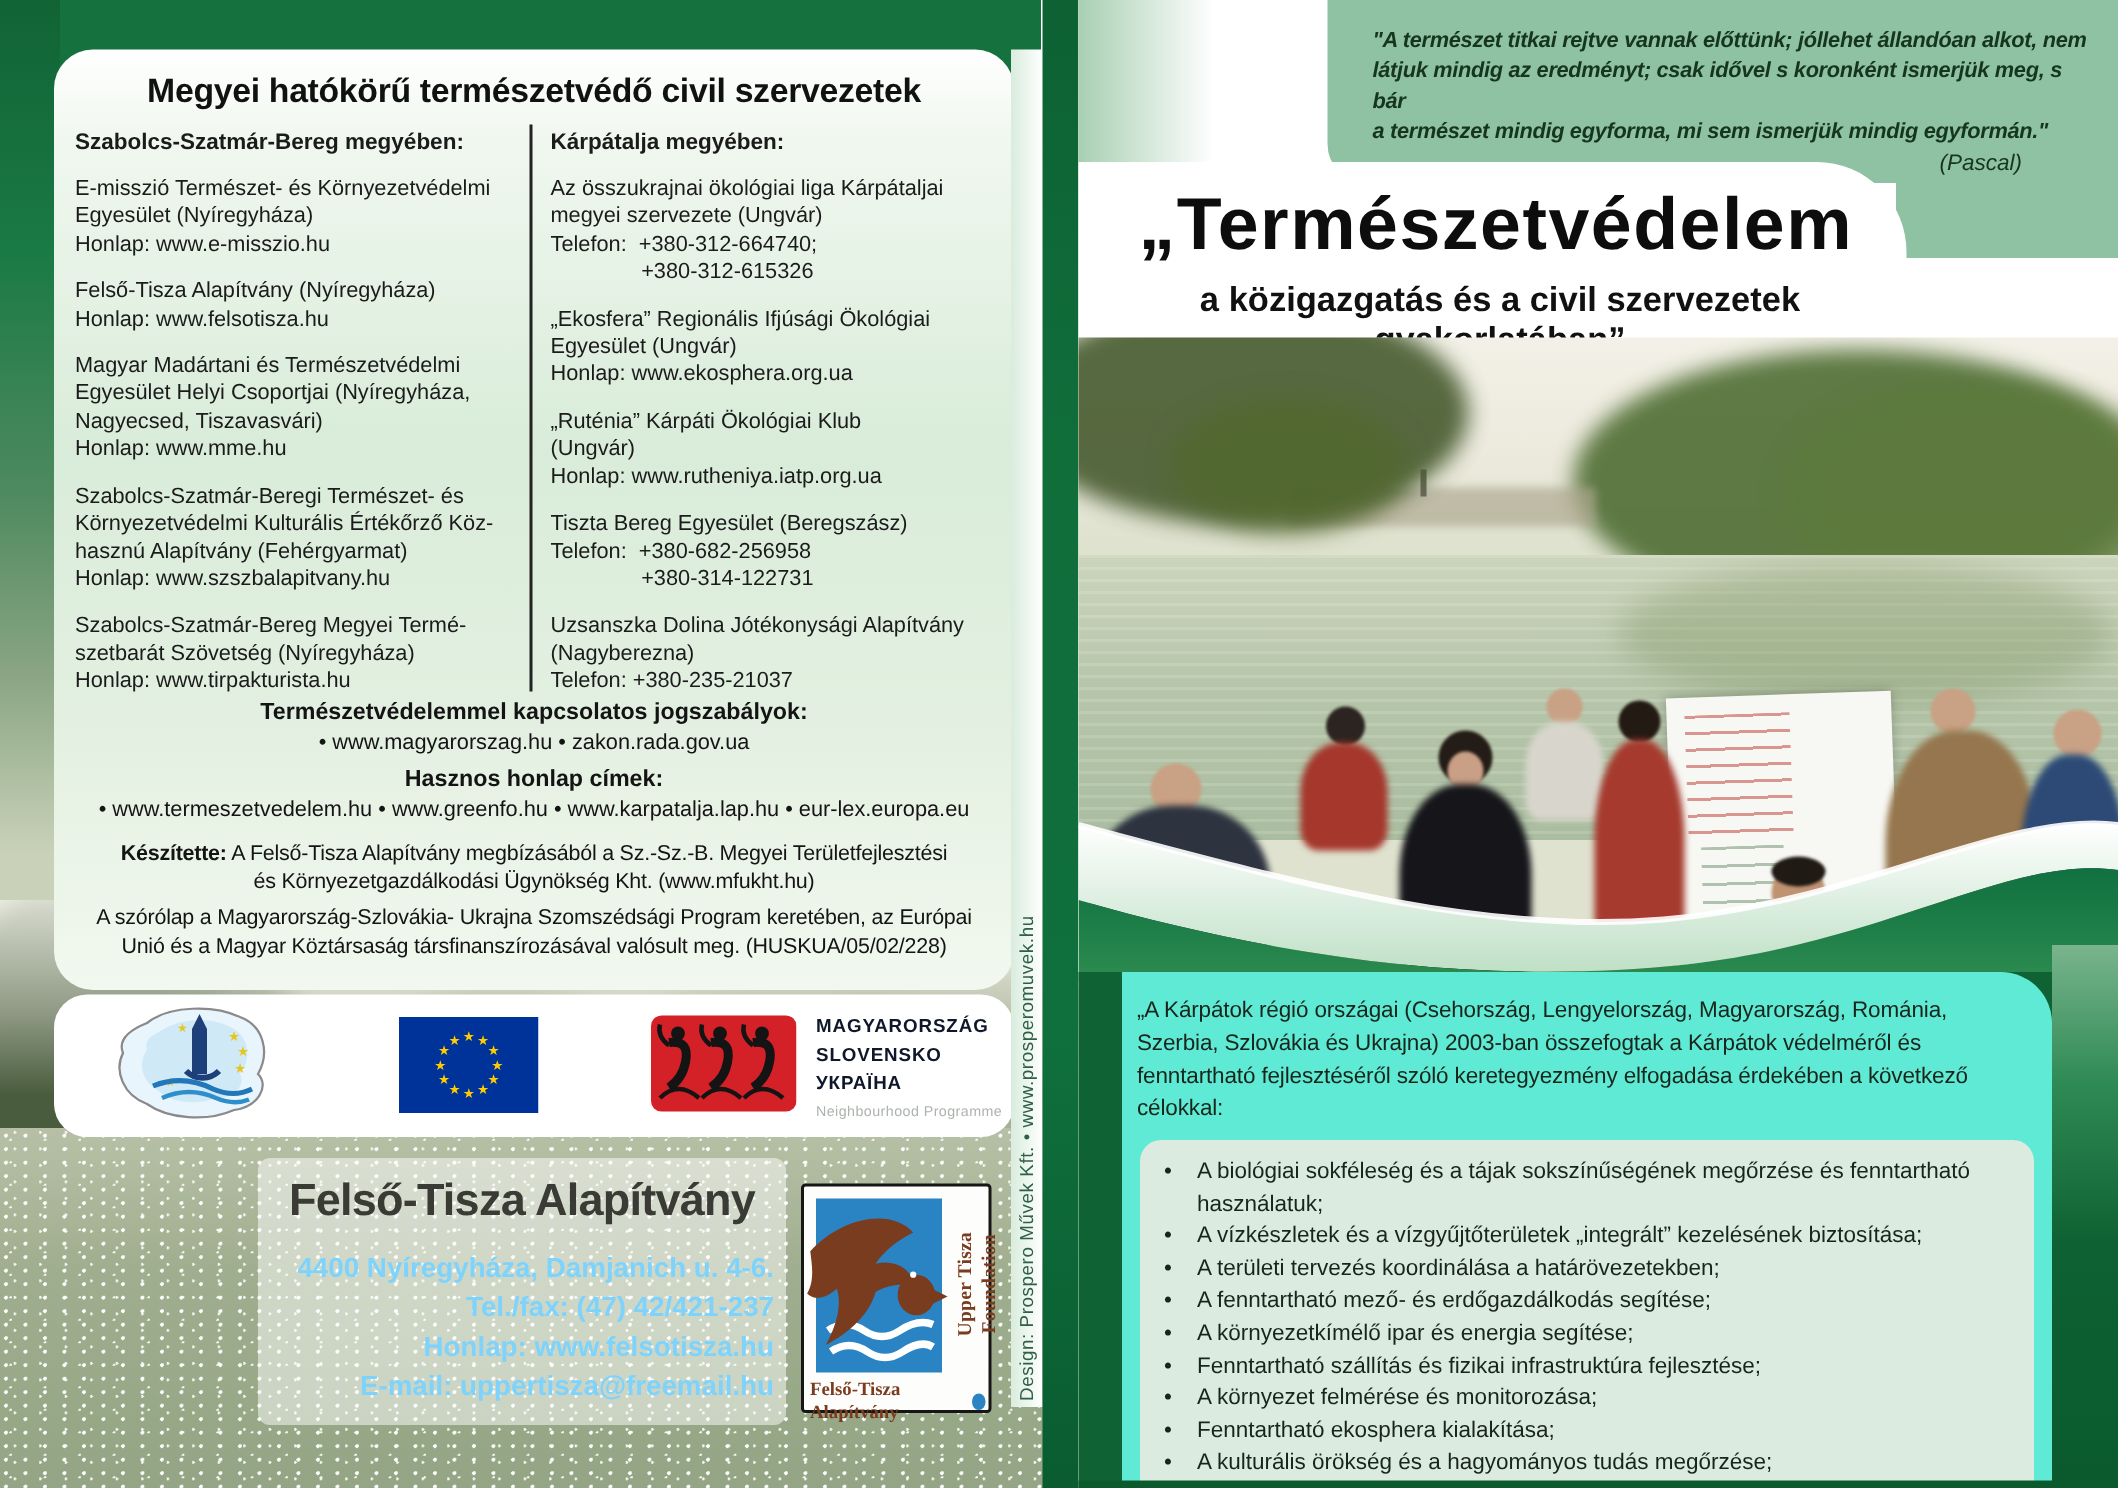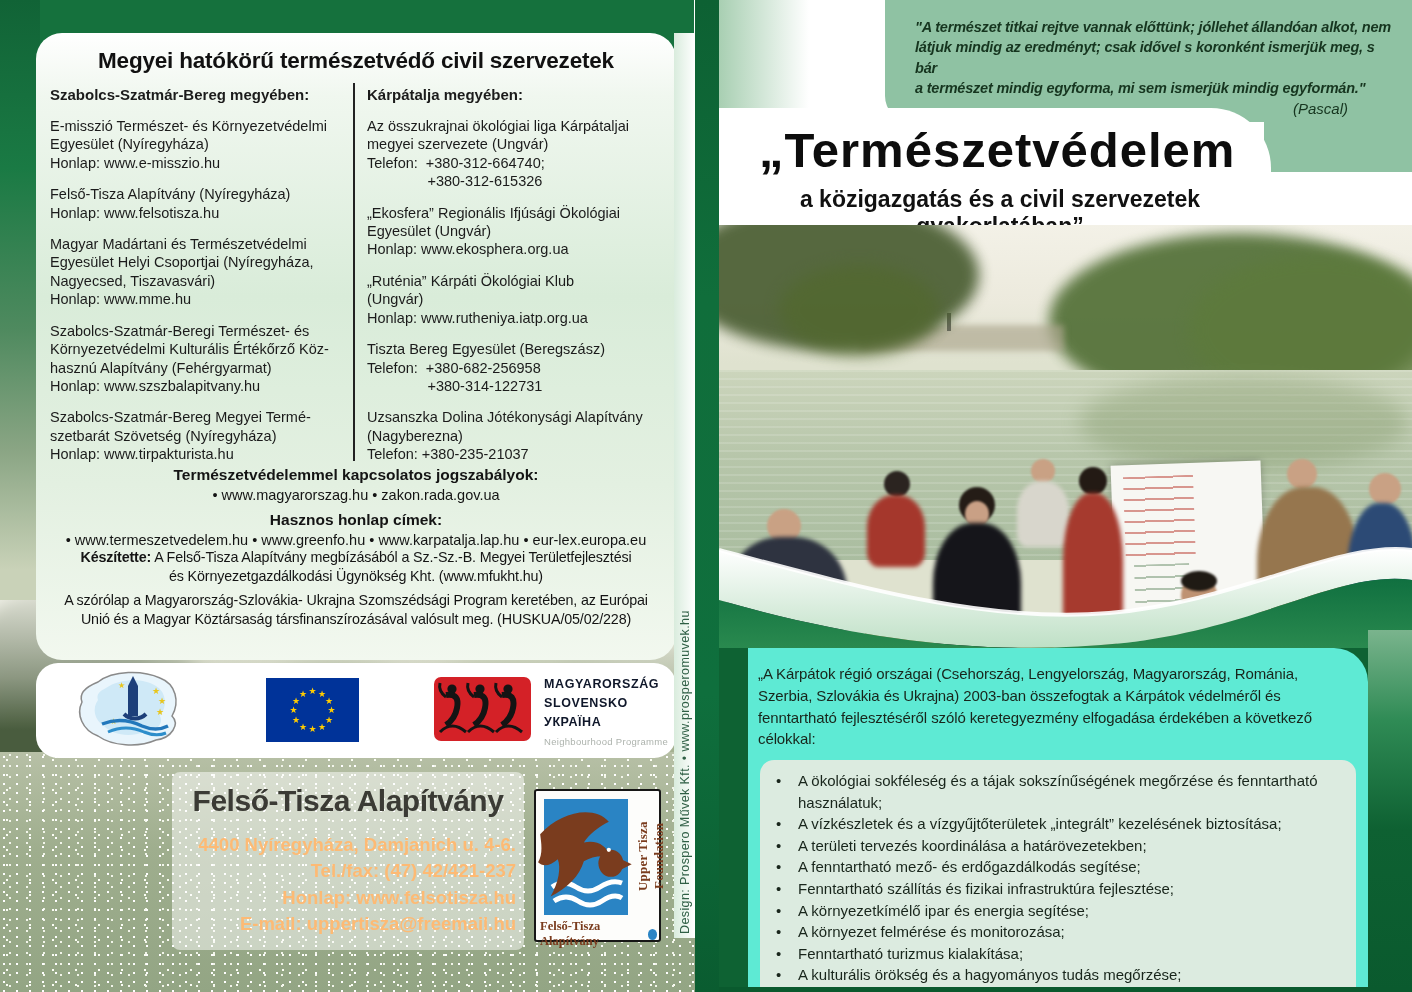--- a/index.html
+++ b/index.html
@@ -37,37 +37,37 @@
   #card-title { text-align:center; padding-top:15px; font-size:22.5px; font-weight:bold; color:#111; letter-spacing:-.2px; }
   #col-divider { position:absolute; left:317px; top:50px; width:1.5px; height:378px; background:#222; }
   .col { position:absolute; top:52px; font-size:14.5px; line-height:1.27; color:#1b1b1b; }
   #col1 { left:14px; width:300px; }
   #col2 { left:331px; width:298px; }
   .col-heading { font-weight:bold; font-size:15px; margin-bottom:13px; }
   .entry { white-space:pre-wrap; margin-bottom:13px; }
   #card-notes { position:absolute; left:0; top:425px; width:640px; text-align:center; color:#141414; }
   .note-heading { font-weight:bold; font-size:15.5px; margin-top:8px; }
   .note-line { font-size:14.5px; margin-top:3px; }
-  .note-para { font-size:14.3px; line-height:1.3; white-space:pre-wrap; letter-spacing:-.15px; }
+  .note-para { font-size:14.3px; line-height:1.3; margin-top:12px; white-space:pre-wrap; letter-spacing:-.15px; }
   .note-para b { font-weight:bold; }
   #program-note { margin-top:6px; }
 
   
   #logos-box { position:absolute; left:36px; top:663px; width:640px; height:95px; background:#fff; border-radius:22px; }
   #map-logo { position:absolute; left:32px; top:5px; width:136px; height:85px; }
   #eu-flag { position:absolute; left:230px; top:15px; width:93px; height:64px; }
   #dancers-logo { position:absolute; left:398px; top:12px; width:97px; height:70px; }
   #nb-text { position:absolute; left:508px; top:12px; width:130px; }
   .nb-line { font-size:12.5px; font-weight:bold; color:#0f172a; letter-spacing:.6px; line-height:1.5; }
   .nb-sub { font-size:9.5px; color:#adb3ad; margin-top:5px; letter-spacing:.3px; }
 
   
   #contact-panel { position:absolute; left:172px; top:772px; width:352px; height:178px; background:rgba(255,255,255,.5); border-radius:8px; }
   #contact-org { text-align:center; padding-top:12px; font-size:30px; font-weight:800; color:#3b3b35; letter-spacing:-.5px; }
-  #contact-lines { margin-top:14px; padding-right:8px; text-align:right; font-size:18.5px; font-weight:bold; color:#fdba74; line-height:1.42;padding-left:16px; }
+  #contact-lines { margin-top:14px; padding-right:8px; text-align:right; font-size:18.5px; font-weight:bold; color:#7dd3fc; line-height:1.42;padding-left:16px; }
 
   
   #ft-logo { position:absolute; left:534px; top:789px; width:127px; height:153px; background:#fdfdfb; border:2px solid #161616; border-radius:3px; }
   #ft-blue { position:absolute; left:8px; top:8px; width:84px; height:116px; background:#2a84c4; }
   #ft-swallow { position:absolute; left:0px; top:12px; width:104px; height:104px; }
   #ft-vert { position:absolute; right:2px; top:4px; height:122px; width:22px; writing-mode:vertical-rl; transform:rotate(180deg);
     font-family:"Liberation Serif", serif; font-weight:bold; font-size:13px; color:#7a3c1e; text-align:center; letter-spacing:.2px; }
   #ft-bottom { position:absolute; left:4px; top:128px; width:117px; display:flex; align-items:center; justify-content:center; gap:4px;
     font-family:"Liberation Serif", serif; font-weight:bold; font-size:12.5px; color:#7a3c1e; }
   #ft-dot { width:11px; height:11px; border-radius:50%; background:#2a84c4; }
@@ -372,28 +372,28 @@
       <path d="M0,55 C150,95 270,128 390,118 C520,107 620,45 693,55 L693,85 C620,75 540,133 405,148 C280,161 150,148 0,105 Z" fill="url(#gLight)"></path>
       <path d="M0,105 C150,148 280,161 405,148 C540,133 620,75 693,85 L693,160 L0,160 Z" fill="url(#gDark)"></path>
       <path d="M0,55 C150,95 270,128 390,118 C520,107 620,45 693,55" fill="none" stroke="#ffffff" stroke-width="4" opacity="0.9"></path>
     </svg>
 
     <div id="bottom-bg"></div>
     <div id="right-band"></div>
     <div id="pale-panel">
       <div id="intro-para">„A Kárpátok régió országai (Csehország, Lengyelország, Magyarország, Románia, Szerbia, Szlovákia és Ukrajna) 2003-ban összefogtak a Kárpátok védelméről és fenntartható fejlesztéséről szóló keretegyezmény elfogadása érdekében a következő célokkal:</div>
       <ul id="goals-box">
-        <li>A ökológiai sokféleség és a tájak sokszínűségének megőrzése és fenntartható használatuk;</li>
+        <li>A biológiai sokféleség és a tájak sokszínűségének megőrzése és fenntartható használatuk;</li>
         <li>A vízkészletek és a vízgyűjtőterületek „integrált” kezelésének biztosítása;</li>
         <li>A területi tervezés koordinálása a határövezetekben;</li>
         <li>A fenntartható mező- és erdőgazdálkodás segítése;</li>
+        <li>A környezetkímélő ipar és energia segítése;</li>
         <li>Fenntartható szállítás és fizikai infrastruktúra fejlesztése;</li>
-        <li>A környezetkímélő ipar és energia segítése;</li>
         <li>A környezet felmérése és monitorozása;</li>
-        <li>Fenntartható turizmus kialakítása;</li>
+        <li>Fenntartható ekosphera kialakítása;</li>
         <li>A kulturális örökség és a hagyományos tudás megőrzése;</li>
         <li>A tudatosság növelése és az emberek felvilágosítása.”</li>
       </ul>
 
     </div>
     <div id="rp-bottom-line"></div>
   </div>
 
 </div>
 

